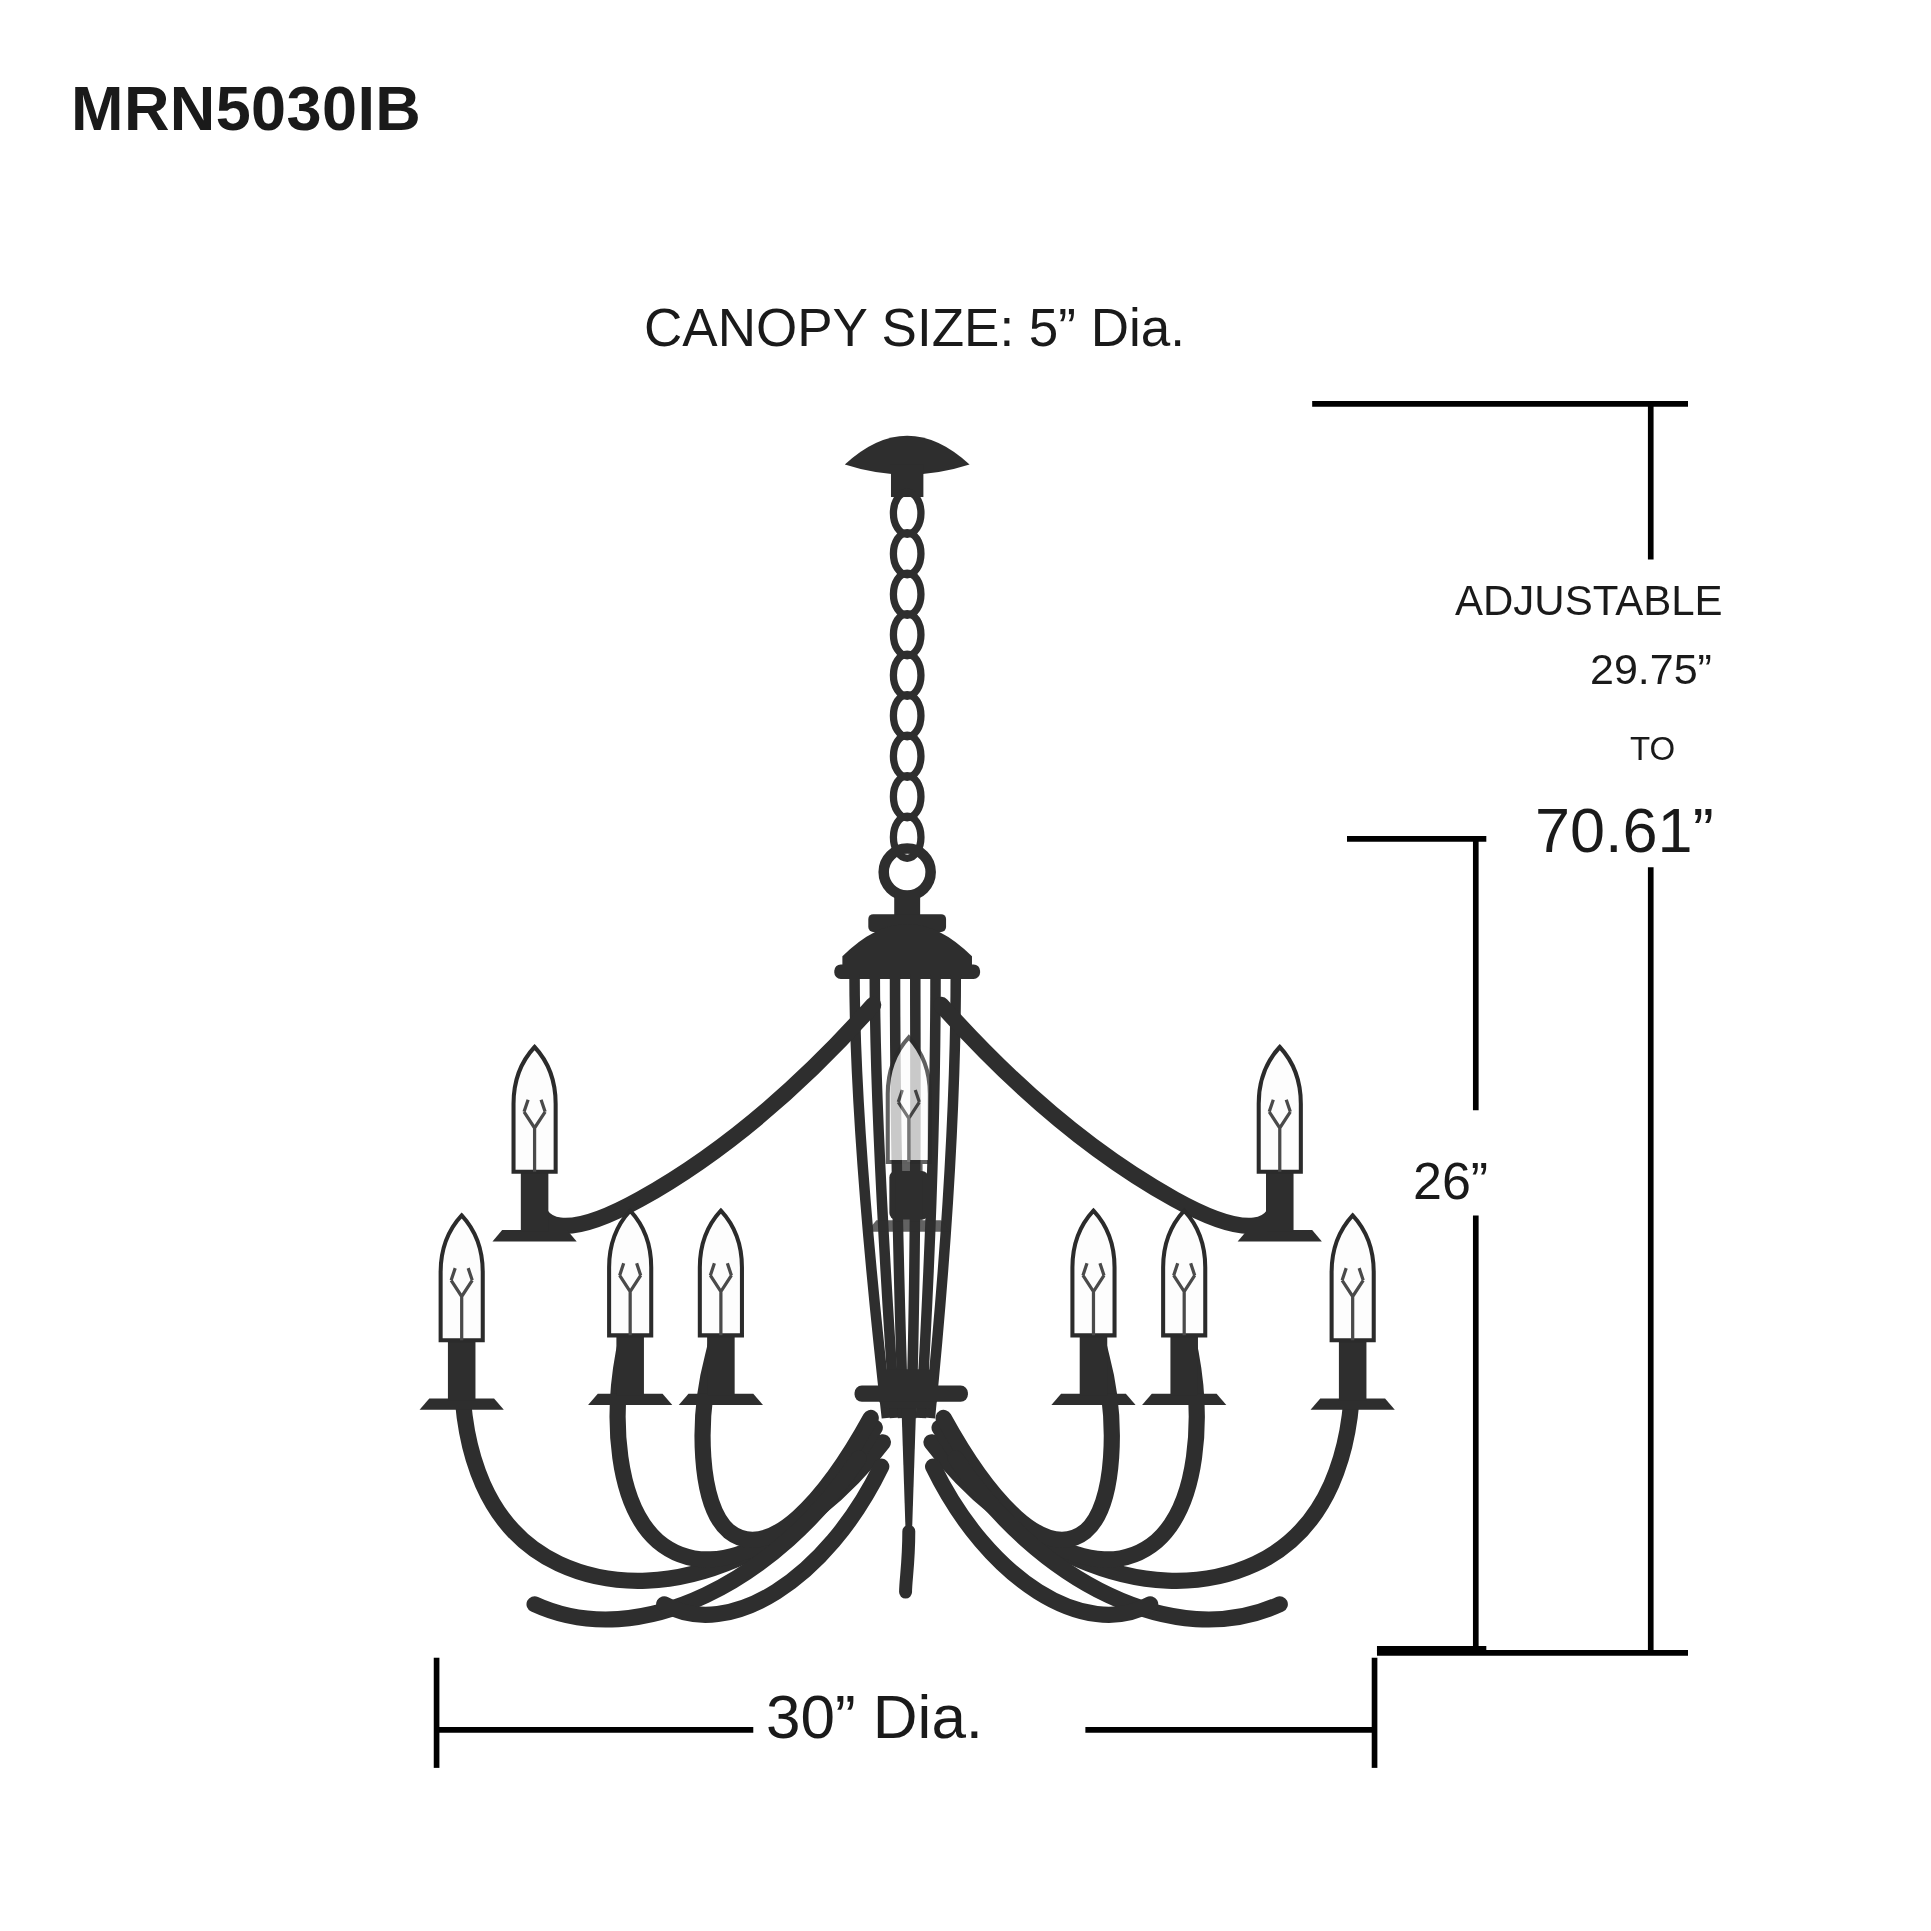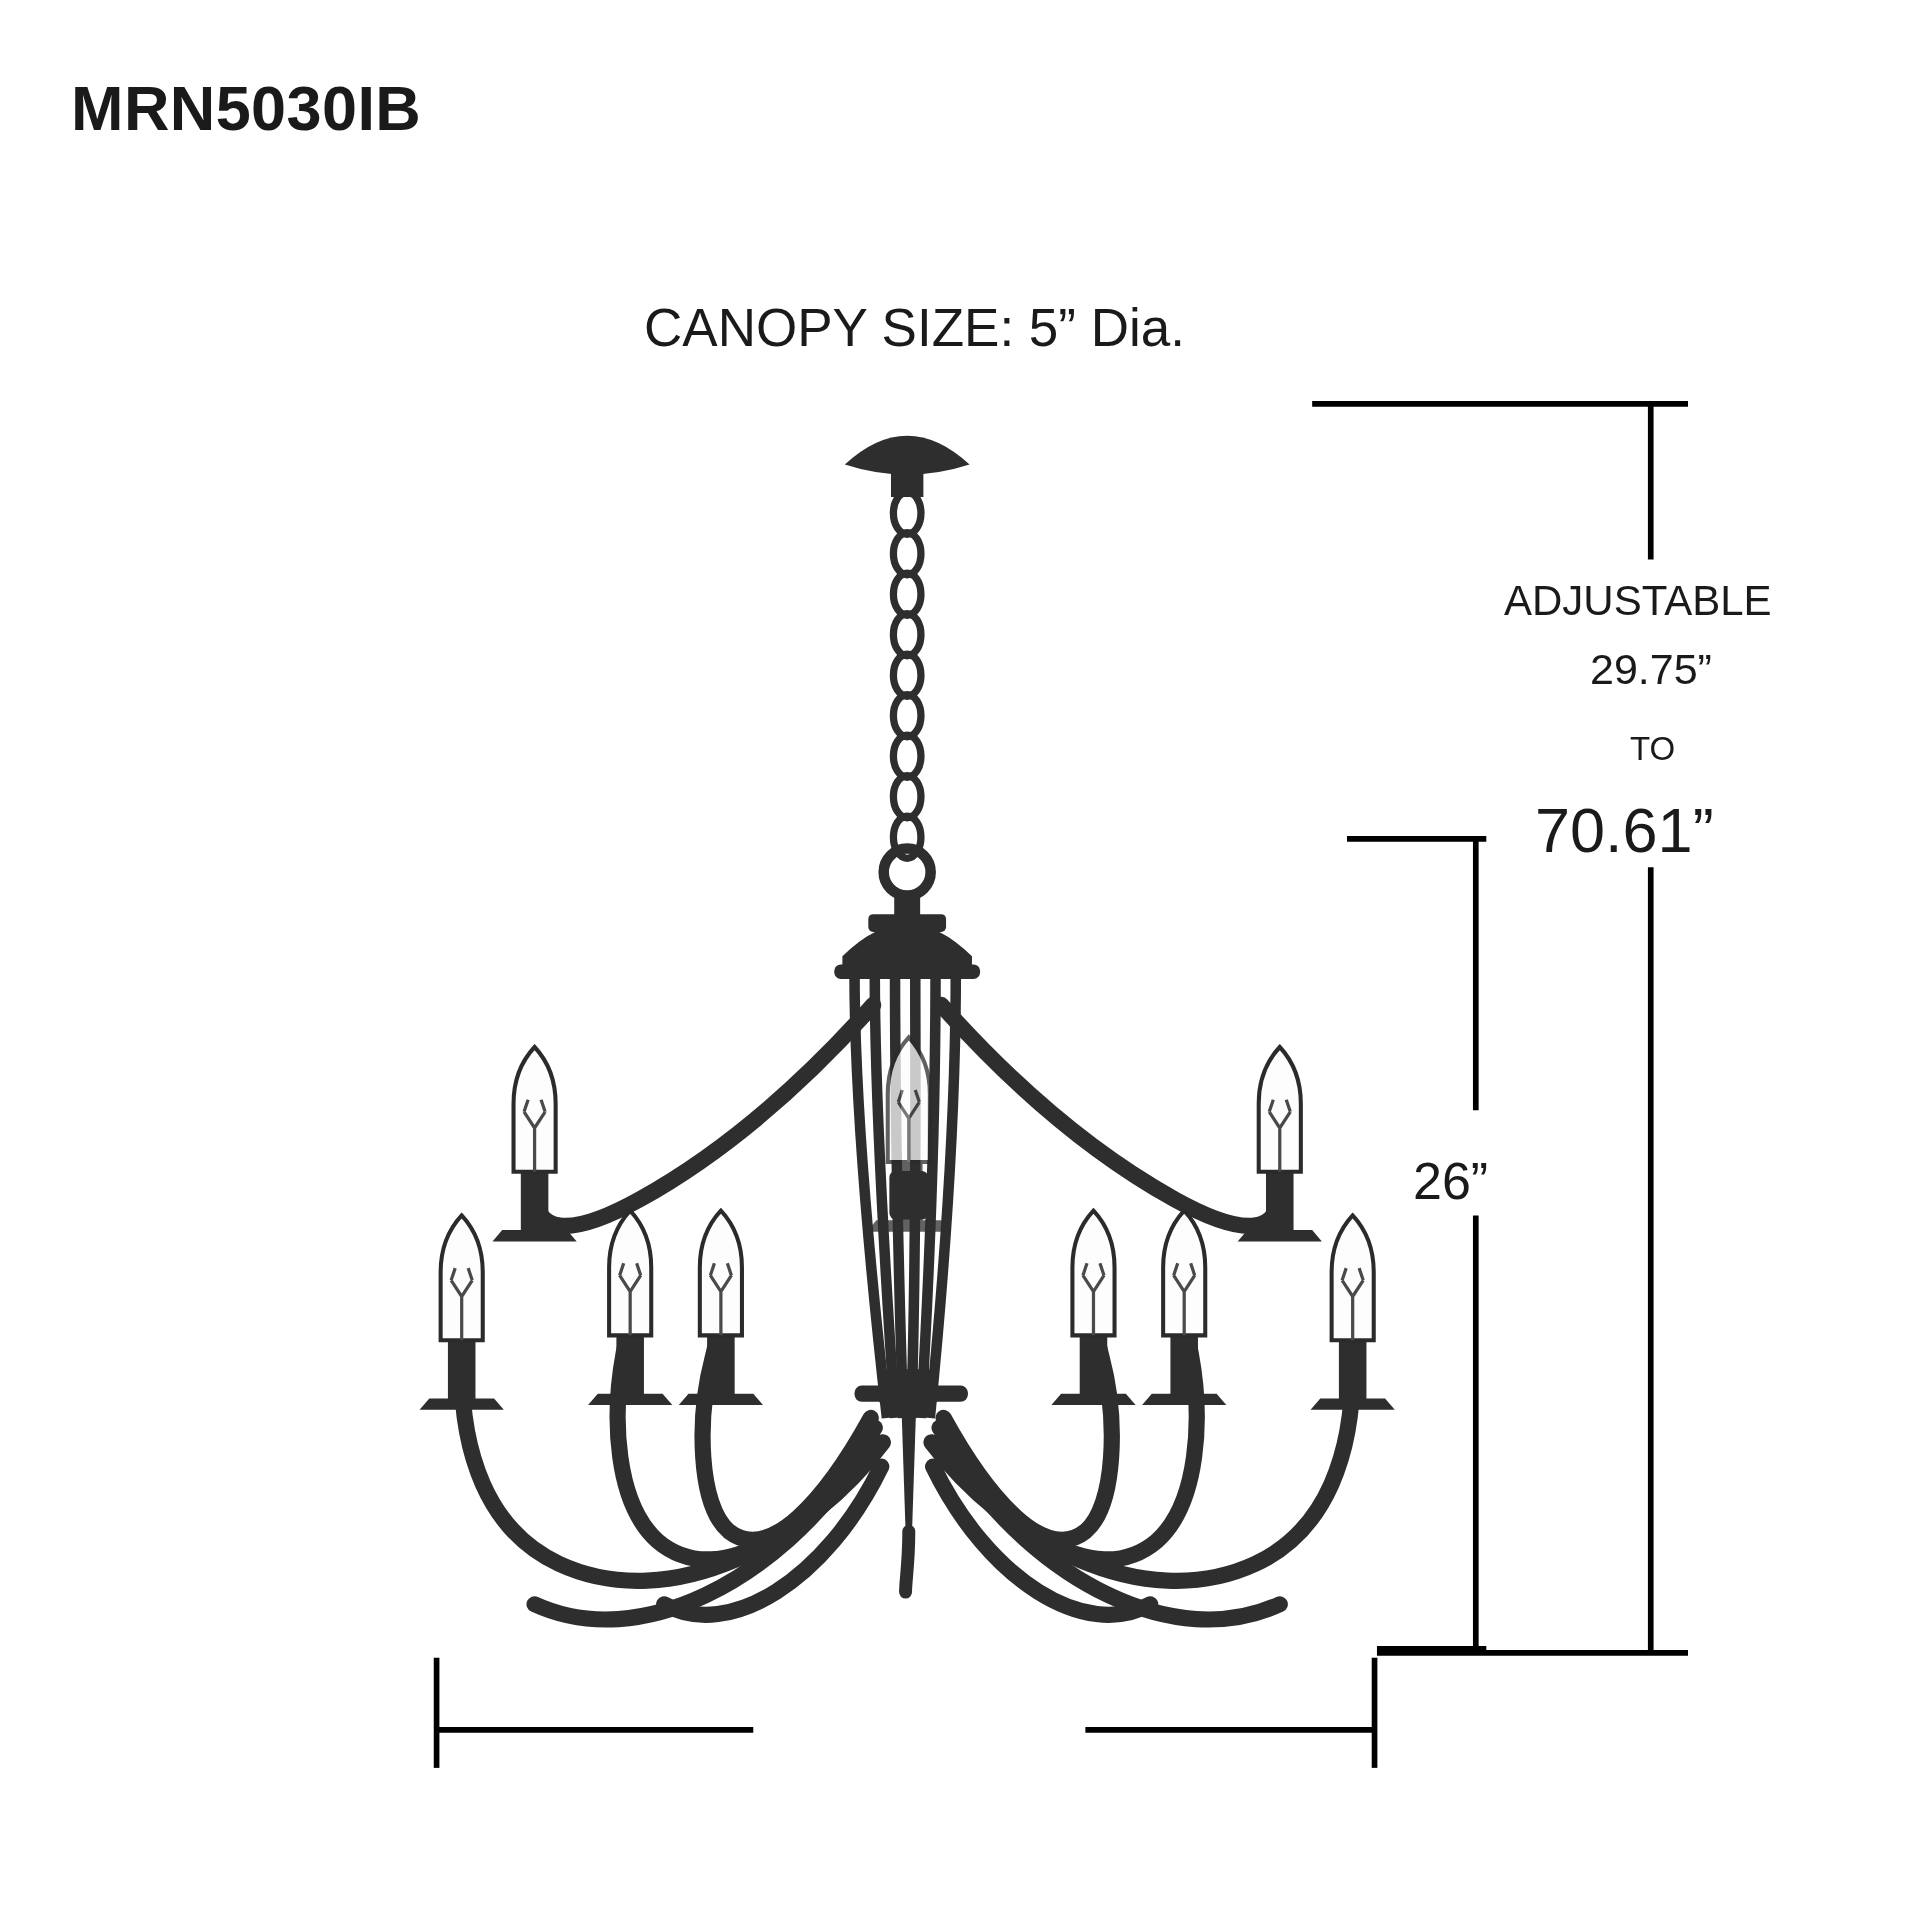--- a/index.html
+++ b/index.html
@@ -33,21 +33,21 @@
     font-size: 63px;
     font-weight: bold;
     letter-spacing: 0.4px;
   }
   #canopy-label {
     left: 644px;
     top: 256px;
     font-size: 53px;
   }
   #adjustable-label {
-    left: 1504px;
+    left: 1455px;
     top: 536px;
     font-size: 42px;
   }
   #adjustable-min {
     left: 1590px;
     top: 604px;
     font-size: 43px;
   }
   #adjustable-to {
     left: 1630px;
@@ -81,20 +81,21 @@
 
 <div id="sheet">
 
   <div class="txt" id="model-number">MRN5030IB</div>
   <div class="txt" id="canopy-label">CANOPY SIZE:  5” Dia.</div>
   <div class="txt" id="adjustable-label">ADJUSTABLE</div>
   <div class="txt" id="adjustable-min">29.75”</div>
   <div class="txt" id="adjustable-to">TO</div>
   <div class="txt" id="adjustable-max">70.61”</div>
   <div class="txt" id="height-label">26”</div>
+  <div class="txt" id="diameter-label">30” Dia.</div>
 
   <svg width="1931" height="1931" viewBox="0 0 2384 2384" style="position:absolute;left:0;top:0;">
 
     <defs>
       <g id="candle-unit">
 
         <path d="M -52 0 L 52 0 L 40 -14 L -40 -14 Z" fill="#2e2e2e"></path>
         <rect x="-17" y="-86" width="34" height="74" fill="#2e2e2e"></rect>
 
         <path d="M -26 -86 L 26 -86 L 26 -170 Q 26 -212 0 -240 Q -26 -212 -26 -170 Z" fill="#fdfdfd" stroke="#2b2b2b" stroke-width="5"></path>

